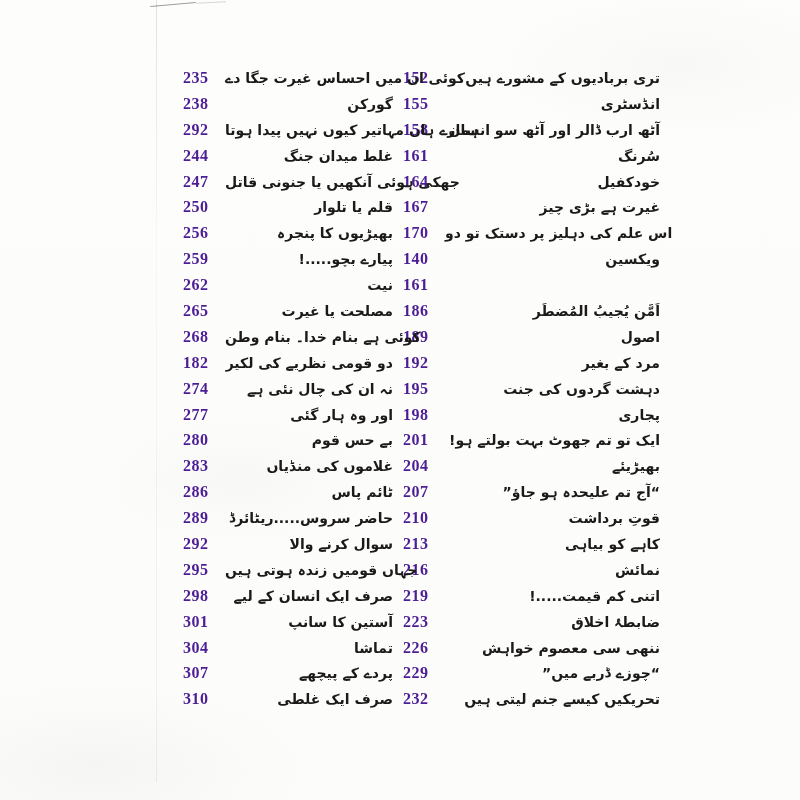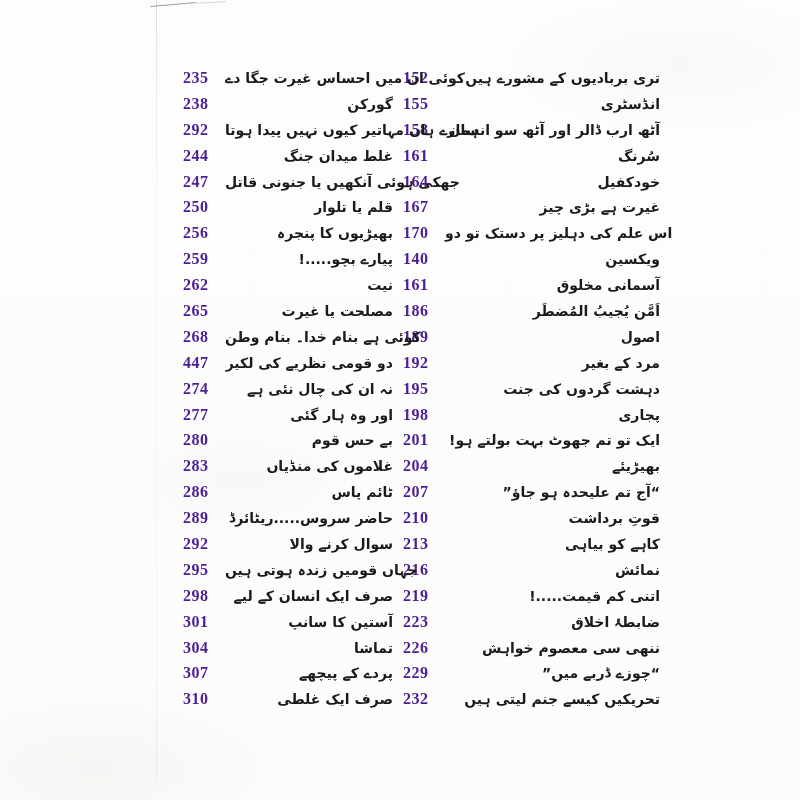--- a/index.html
+++ b/index.html
@@ -83,21 +83,20 @@
     <div class="row">
       <span class="num">170</span>
       <span class="title" dir="rtl" lang="ur">اس علم کی دہلیز پر دستک تو دو</span>
     </div>
     <div class="row">
       <span class="num">140</span>
       <span class="title" dir="rtl" lang="ur">ویکسین</span>
     </div>
     <div class="row">
       <span class="num">161</span>
-      <span class="title" dir="rtl" lang="ur">آسمانی مخلوق</span>
     </div>
     <div class="row">
       <span class="num">186</span>
       <span class="title" dir="rtl" lang="ur">اَمَّن یُجیبُ المُضطَر</span>
     </div>
     <div class="row">
       <span class="num">189</span>
       <span class="title" dir="rtl" lang="ur">اصول</span>
     </div>
     <div class="row">
@@ -196,21 +195,21 @@
     </div>
     <div class="row">
       <span class="num">265</span>
       <span class="title" dir="rtl" lang="ur">مصلحت یا غیرت</span>
     </div>
     <div class="row">
       <span class="num">268</span>
       <span class="title" dir="rtl" lang="ur">کوئی ہے بنام خدا۔ بنام وطن</span>
     </div>
     <div class="row">
-      <span class="num">447</span>
+      <span class="num">182</span>
       <span class="title" dir="rtl" lang="ur">دو قومی نظریے کی لکیر</span>
     </div>
     <div class="row">
       <span class="num">274</span>
       <span class="title" dir="rtl" lang="ur">نہ ان کی چال نئی ہے</span>
     </div>
     <div class="row">
       <span class="num">277</span>
       <span class="title" dir="rtl" lang="ur">اور وہ ہار گئی</span>
     </div>

